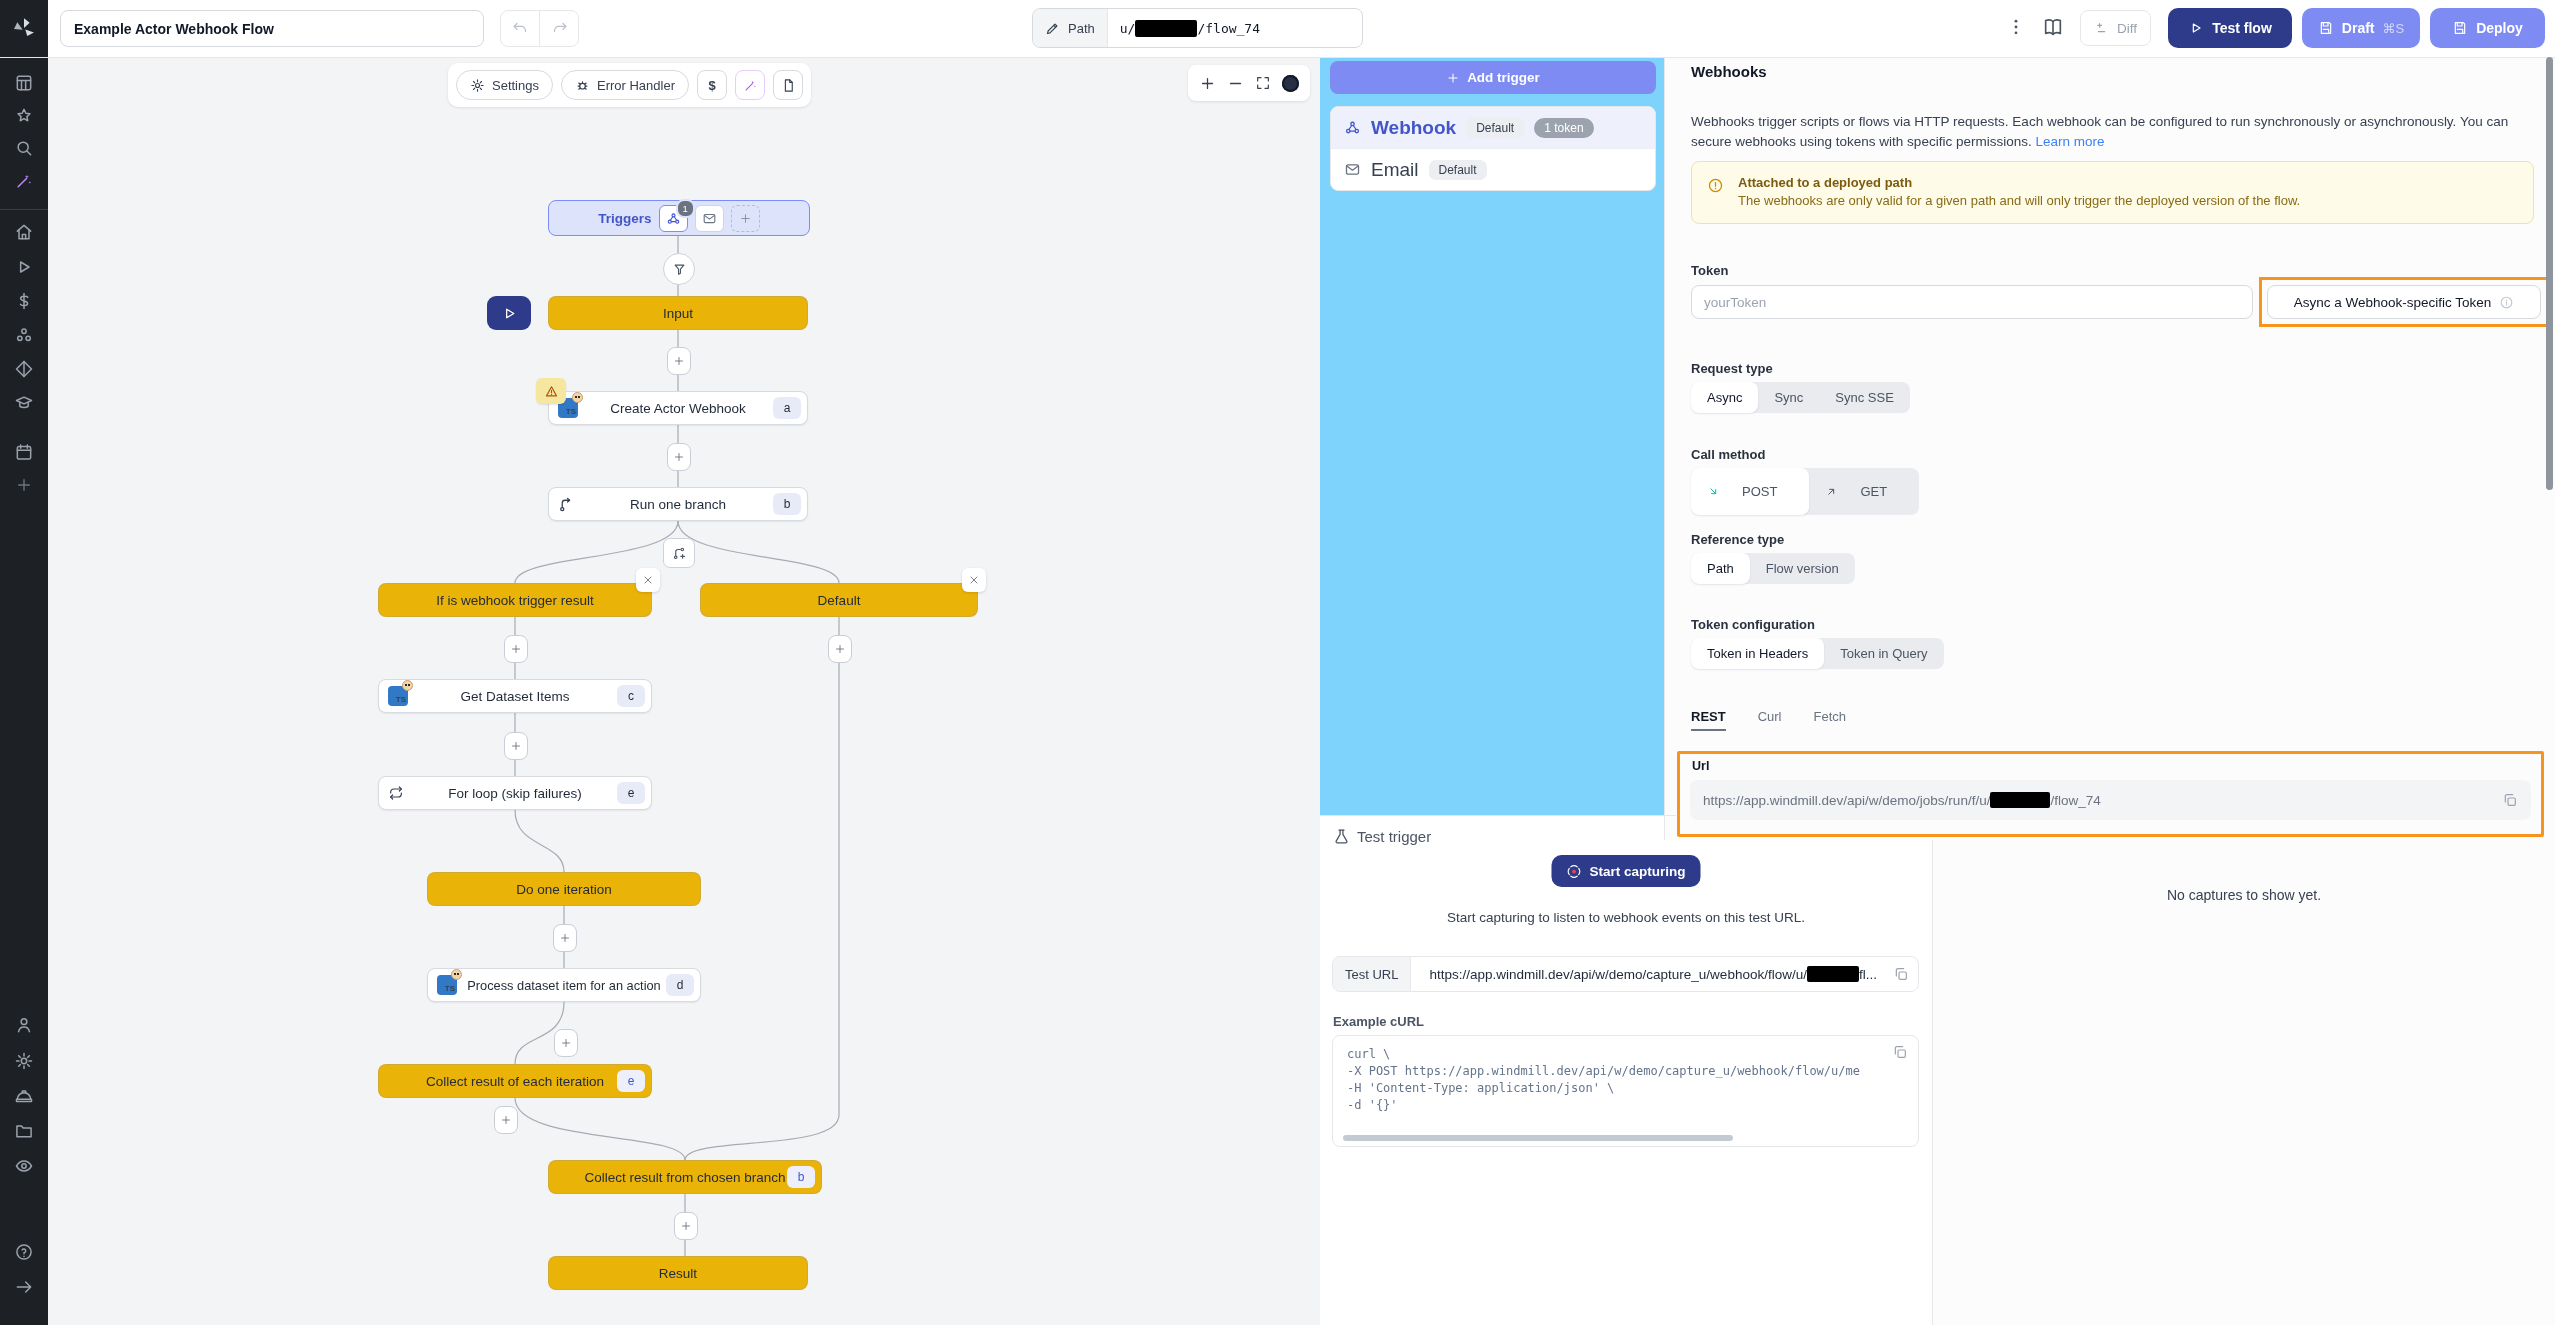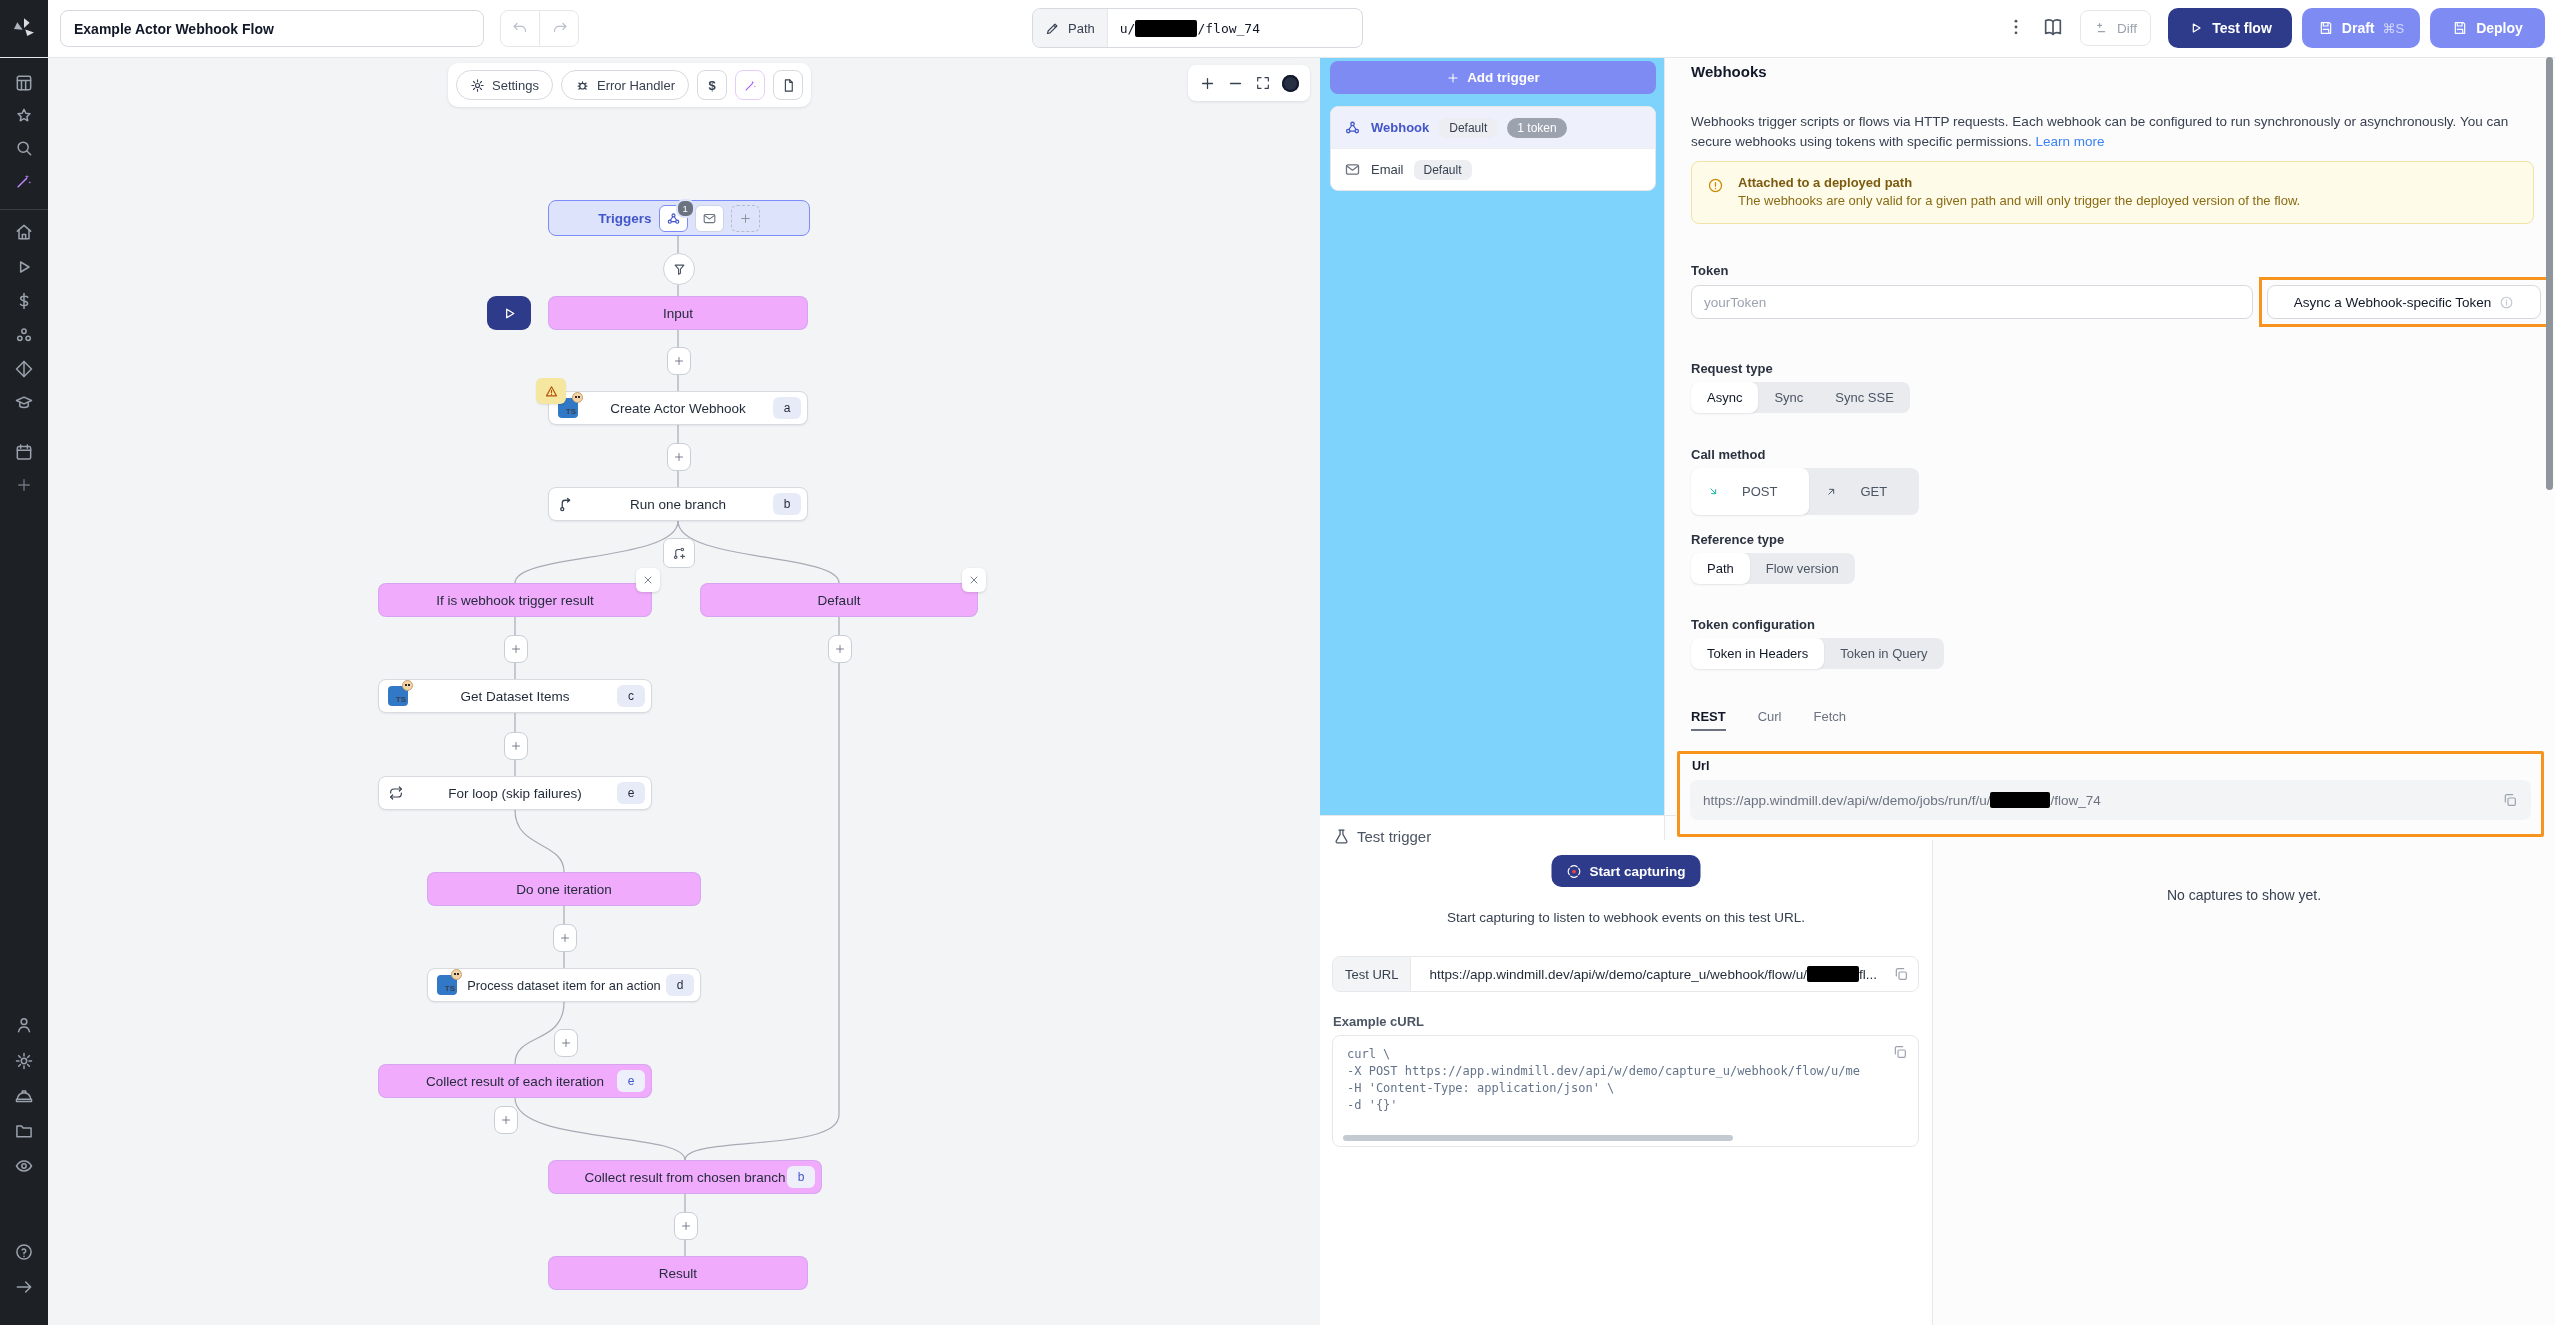--- a/index.html
+++ b/index.html
@@ -38,21 +38,21 @@
   .canvas{position:absolute;left:48px;top:57px;width:1272px;height:1268px;background:#f3f4f6;border-right:2px solid #be185d;overflow:hidden}
   .edges{position:absolute;left:0;top:0;z-index:0}
   .cv-toolbar{position:absolute;left:400px;top:6px;height:44px;background:#fff;border-radius:10px;box-shadow:0 1px 3px rgba(16,24,40,.10);display:flex;align-items:center;gap:8px;padding:0 8px;z-index:6}
   .tbtn{height:30px;border:1px solid #d6d9de;border-radius:15px;display:flex;align-items:center;gap:7px;padding:0 13px;font-size:13px;color:#374151;background:#fff;box-sizing:border-box;cursor:pointer}
   .tbtn.sq{width:30px;padding:0;justify-content:center;border-radius:8px;font-weight:700}
   .tbtn.wand{border-color:#e6ccfa;color:#a855f7}
   .zoomctrl{position:absolute;left:1140px;top:8px;height:36px;background:#fff;border-radius:8px;box-shadow:0 1px 3px rgba(16,24,40,.10);display:flex;align-items:center;gap:11px;padding:0 11px;color:#374151;z-index:6}
   .darkdot{width:17px;height:17px;border-radius:50%;background:#273043;box-shadow:inset 0 0 0 2px #111a2c;cursor:pointer}
 
   .node{position:absolute;height:34px;border-radius:8px;display:flex;align-items:center;justify-content:center;font-size:13.5px;box-sizing:border-box;z-index:3;cursor:pointer}
-  .node.peri{background:#f0abfc;color:#252c3b;border:1px solid rgba(124,140,199,.22)}
+  .node.peri{background:#eab308;color:#252c3b;border:1px solid rgba(124,140,199,.22)}
   .node.white{background:#fff;border:1px solid #d7dade;box-shadow:0 1px 2px rgba(16,24,40,.07)}
   .node .nicon{position:absolute;left:9px;color:#374151}
   .nbadge{position:absolute;right:6px;top:50%;transform:translateY(-50%);min-width:20px;height:22px;border-radius:6px;display:flex;align-items:center;justify-content:center;font-size:12px;background:#e7ebf8;color:#1f2937;padding:0 4px}
   .node.peri .nbadge{background:#edf0fb;color:#4356c9}
   .triggers-node{position:absolute;left:500px;top:143px;width:260px;height:34px;background:#dde3fb;border:1px solid #7c8cf8;border-radius:8px;display:flex;align-items:center;justify-content:center;gap:7px;z-index:3;cursor:pointer}
   .trig-label{color:#4356c9;font-size:13.5px;font-weight:600}
   .chip26{width:27px;height:25px;background:#fff;border:1px solid #cfd5e2;border-radius:6px;display:flex;align-items:center;justify-content:center;position:relative;cursor:pointer}
   .chip26.dashed{border-style:dashed;border-color:#b6bdc9;color:#8b919c;background:transparent}
   .bub{position:absolute;top:-7px;right:-8px;min-width:15px;height:15px;border-radius:8px;background:#6b7280;color:#fff;font-size:9.5px;display:flex;align-items:center;justify-content:center;border:2px solid #dde3fb}
   .plus-pill{position:absolute;width:22px;height:26px;background:#fff;border:1px solid #c9ced6;border-radius:8px;display:flex;align-items:center;justify-content:center;color:#6b7280;z-index:2;cursor:pointer}
@@ -64,21 +64,21 @@
   .ts-ic{width:20px;height:20px;background:#3178c6;border-radius:4px;color:#fff;font-size:8px;font-weight:700;display:flex;align-items:flex-end;justify-content:flex-end;padding:2px;box-sizing:border-box;position:relative;font-family:"Liberation Sans",sans-serif}
   .face{position:absolute;right:-5px;top:-6px;width:11px;height:11px;border-radius:50%;background:#f3d3a8;border:1px solid #c9a06c;box-sizing:border-box;background-image:radial-gradient(circle at 34% 45%,#2b2b2b 0 .8px,transparent 1.5px),radial-gradient(circle at 66% 45%,#2b2b2b 0 .8px,transparent 1.5px)}
 
   
   .trigger-col{position:absolute;left:1320px;top:57px;width:344px;height:758px;background:#7dd3fc;z-index:5;box-sizing:border-box}
   .add-trigger{position:absolute;left:10px;top:4px;width:326px;height:33px;background:#7d8bf2;border-radius:8px;color:#fff;font-weight:700;font-size:13.5px;display:flex;align-items:center;justify-content:center;gap:7px;cursor:pointer}
   .trig-card{position:absolute;left:10px;top:49px;width:326px;border:1px solid #e5e7eb;border-radius:8px;overflow:hidden;background:#fff;box-sizing:border-box}
   .trig-row{height:41px;display:flex;align-items:center;gap:10px;padding:0 13px;cursor:pointer}
   .trig-row.sel{background:#eef1fb}
   .trig-row+.trig-row{border-top:1px solid #eceef2}
-  .trig-name{font-size:13px;color:#374151}
+  .trig-name{font-size:19px;color:#374151}
   .trig-row.sel .trig-name{color:#4356c9;font-weight:600}
   .chip-def{background:#eceef1;border-radius:7px;padding:3px 10px;font-size:12px;color:#374151}
   .chip-tok{background:#9ca3af;border-radius:10px;padding:3px 10px;font-size:12px;color:#fff}
 
   
   .webhooks{position:absolute;left:1664px;top:57px;width:891px;height:783px;background:#fcfcfd;border-left:1px solid #e5e7eb;z-index:6;box-sizing:border-box}
   .wh-title{position:absolute;left:26px;top:6px;font-size:15px;font-weight:700;color:#111827}
   .wh-desc{position:absolute;left:26px;top:55px;width:855px;font-size:13.5px;line-height:20px;color:#374151}
   .link{color:#3b82f6;cursor:pointer}
   .alert{position:absolute;left:26px;top:104px;width:843px;border:1px solid #f0e3a5;background:#fefce8;border-radius:8px;padding:13px 16px 15px 46px;box-sizing:border-box}

